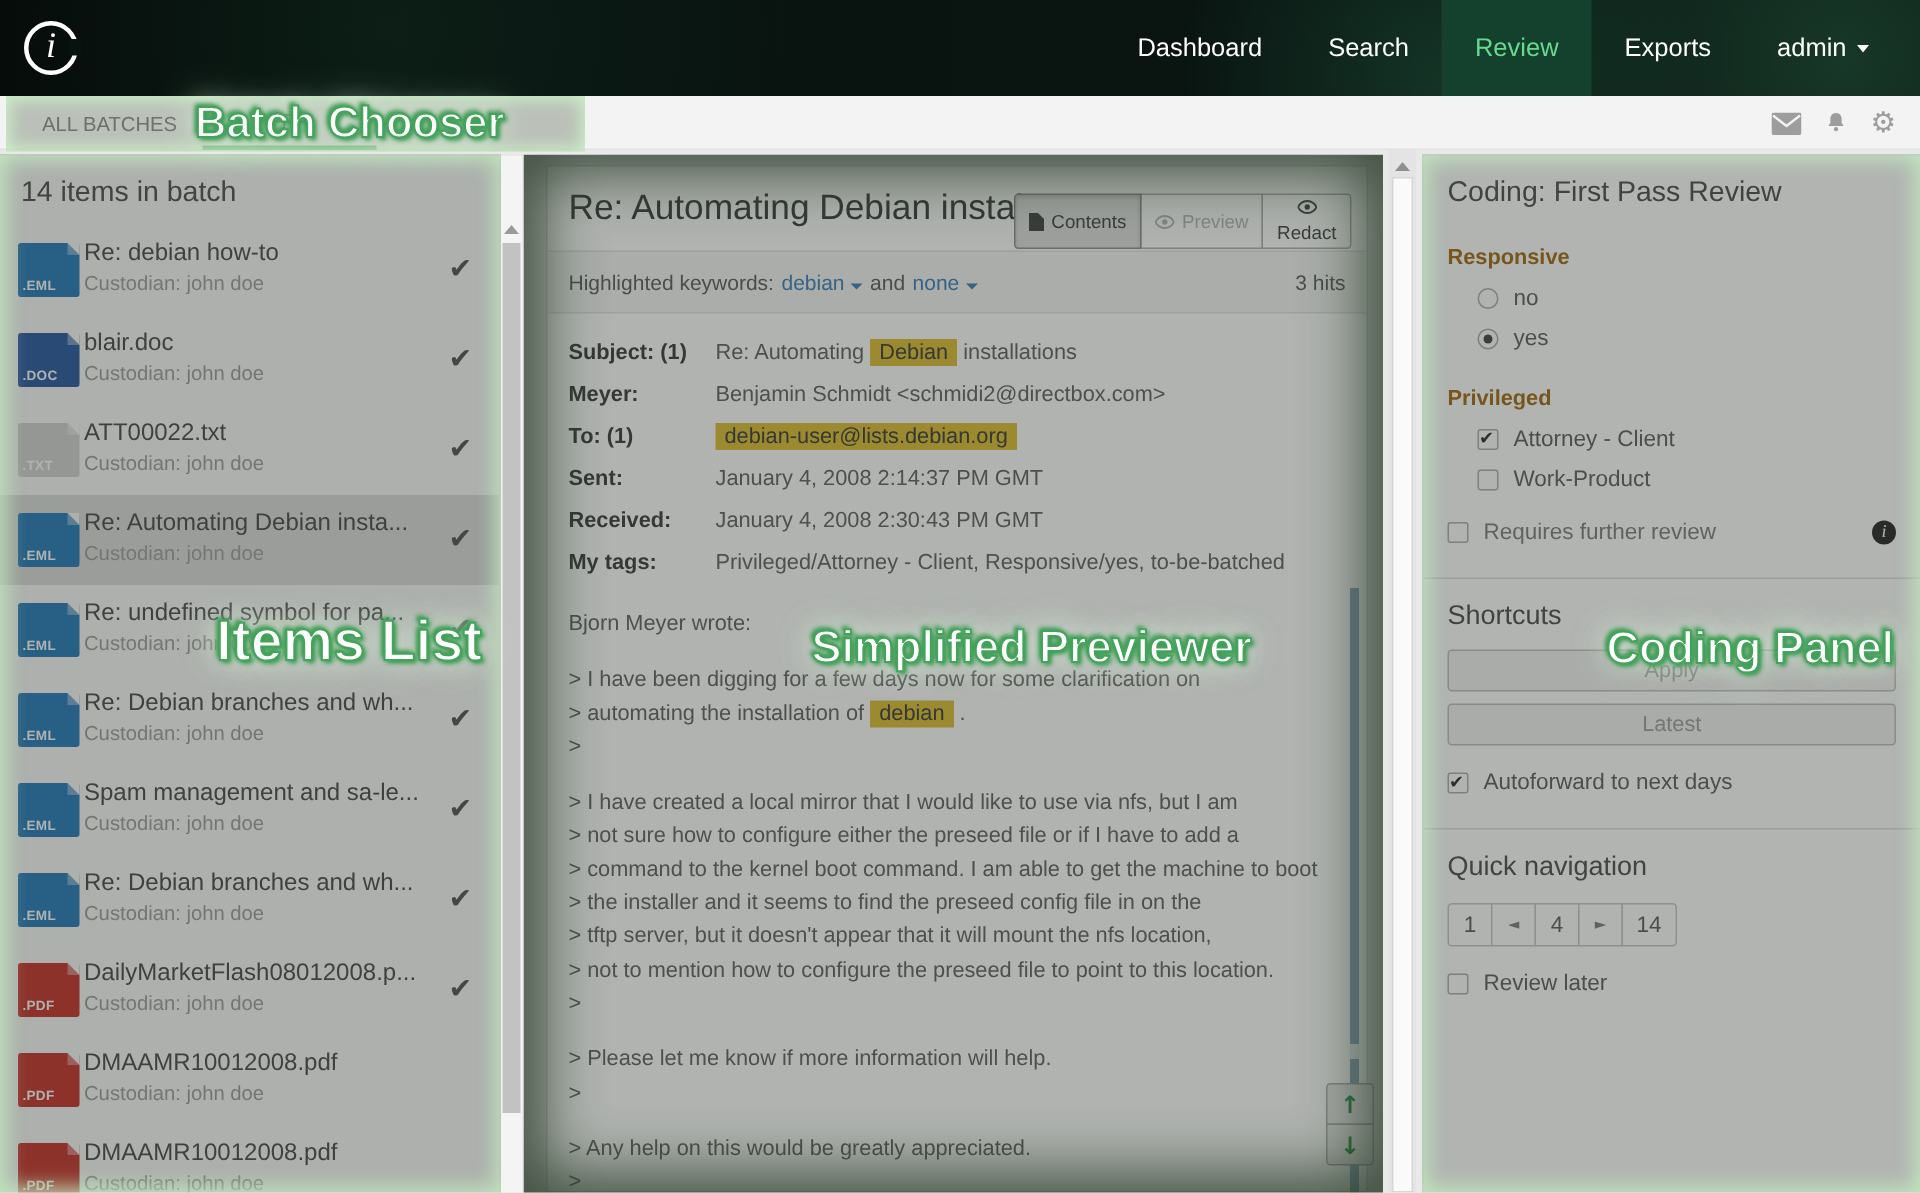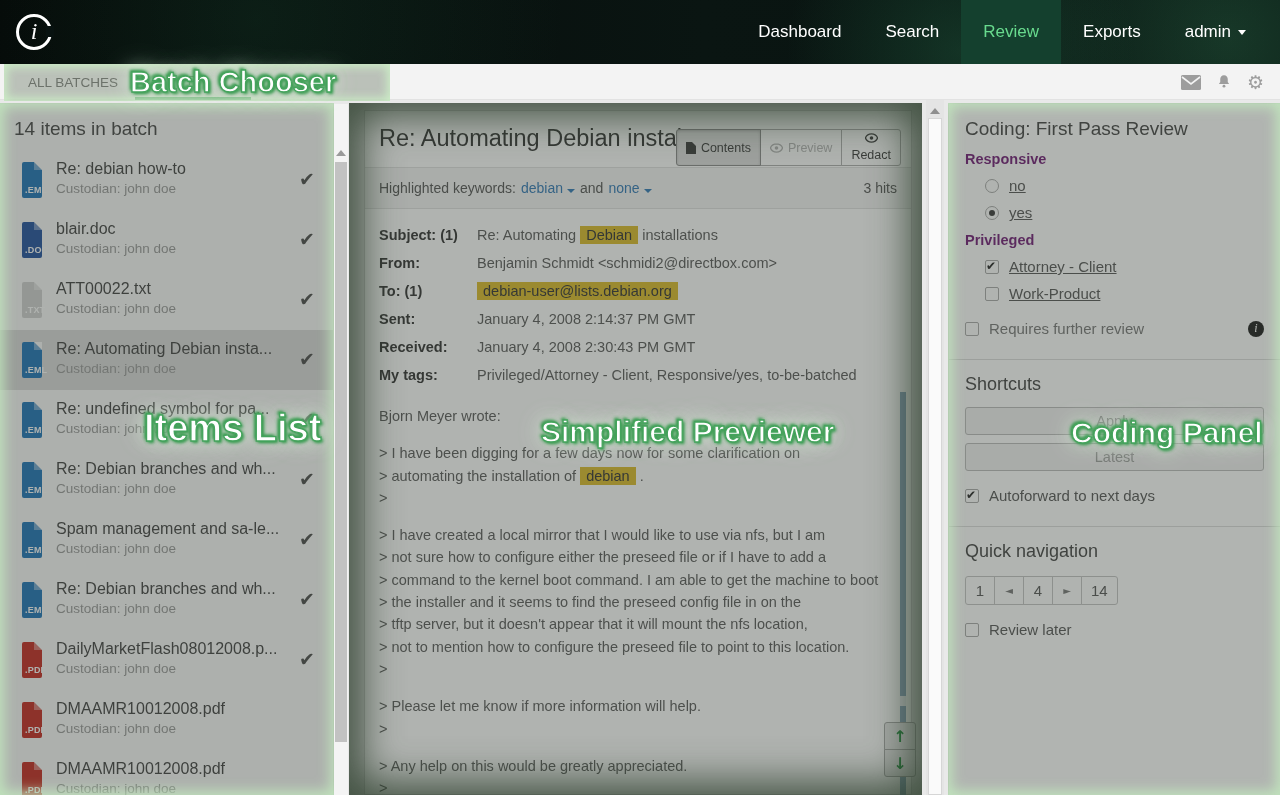--- a/index.html
+++ b/index.html
@@ -30,21 +30,21 @@
   .tab-active { left:135px; width:116px; border-bottom:3px solid #35a255; color:#555; }
   .subbar-icons { position:absolute; right:16px; top:0; height:36px; display:flex; align-items:center; gap:14px; }
   .sub-icon { color:#9d9d9d; cursor:pointer; display:flex; align-items:center; }
   .gear-glyph { font-family:"DejaVu Sans",sans-serif; font-size:19px; line-height:1; }
 
   
   .items-panel { position:absolute; left:0; top:104px; width:334px; height:691px; background:#fbfbfb; border-right:1px solid #e0e0e0; overflow:hidden; }
   .items-header { font-size:19px; color:#444; padding:14px 14px 10px 14px; }
   .item-row { position:relative; height:60px; padding:10px 40px 0 12px; cursor:pointer; }
   .item-row.selected { background:#dcdcdc; }
-  .ficon { position:absolute; left:12px; top:12px; width:20px; height:36px; border-radius:2px; display:block;margin-left:10px; }
+  .ficon { position:absolute; left:12px; top:12px; width:41px; height:36px; border-radius:2px; display:block; }
   .ficon::before { content:''; position:absolute; top:0; right:0; border-left:8px solid rgba(255,255,255,0.38); border-top:8px solid #fbfbfb; }
   .fext { position:absolute; left:3px; bottom:3px; font-size:9px; font-weight:bold; color:#fff; letter-spacing:0.2px; }
   .item-text { display:block; margin-left:44px; overflow:hidden; }
   .item-title { display:block; font-size:16px; color:#3f3f3f; white-space:nowrap; overflow:hidden; }
   .item-custodian { display:block; font-size:13.5px; color:#9a9a9a; margin-top:3px; }
   .item-check { position:absolute; right:18px; top:18px; font-family:"DejaVu Sans",sans-serif; font-size:19px; color:#4a4a4a; }
   .items-scrollbar { position:absolute; left:334px; top:104px; width:14px; height:691px; background:#f4f4f4; z-index:4; cursor:pointer; }
   .items-scroll-arrow { position:absolute; left:2px; top:46px; width:0; height:0; border-left:5px solid transparent; border-right:5px solid transparent; border-bottom:6px solid #9a9a9a; }
   .items-scroll-thumb { position:absolute; left:1px; top:58px; width:12px; height:580px; background:#c2c2c2; }
 
@@ -78,22 +78,22 @@
   .hitbtn.down { border-radius:0 0 3px 3px; margin-top:-1px; }
 
   
   .mid-scrollbar { position:absolute; left:926px; top:100px; width:18px; height:695px; background:#e4e4e4; cursor:pointer; }
   .mid-scroll-arrow { position:absolute; left:4px; top:8px; width:0; height:0; border-left:5px solid transparent; border-right:5px solid transparent; border-bottom:6px solid #8f8f8f; }
   .mid-scroll-thumb { position:absolute; left:2px; top:18px; width:14px; height:677px; background:#fafafa; border:1px solid #d6d6d6; }
 
   
   .coding-panel { position:absolute; left:948px; top:104px; width:332px; height:691px; background:#fff; border-left:1px solid #e0e0e0; padding:0 16px; overflow:hidden; }
   .coding-title { font-size:19px; color:#444; margin-top:14px; }
-  .group-heading { font-size:14.5px; font-weight:bold; color:#701a75; margin-top:11px; }
-  .opt-row { display:flex; align-items:center; gap:10px; margin:10px 0 0 20px; font-size:15px; color:#555; cursor:pointer;text-decoration:underline; }
+  .group-heading { font-size:14.5px; font-weight:bold; color:#a16207; margin-top:24px; }
+  .opt-row { display:flex; align-items:center; gap:10px; margin:10px 0 0 20px; font-size:15px; color:#555; cursor:pointer; }
   .rb { width:14px; height:14px; border:1px solid #a8a8a8; border-radius:50%; background:#fdfdfd; position:relative; flex:none; }
   .rb.on::after { content:''; position:absolute; left:3px; top:3px; width:6px; height:6px; border-radius:50%; background:#3a3a3a; }
   .cb { width:14px; height:14px; border:1px solid #a8a8a8; border-radius:2px; background:#fdfdfd; position:relative; flex:none; }
   .cb.on::after { content:'\2714'; font-family:"DejaVu Sans",sans-serif; position:absolute; left:0px; top:-2px; font-size:12px; color:#222; }
   .further-row { display:flex; align-items:center; gap:10px; margin-top:18px; font-size:15px; color:#777; cursor:pointer; }
   .info-icon { margin-left:auto; width:16px; height:16px; background:#1c1c1c; color:#fff; border-radius:50%; font-family:"Liberation Serif",serif; font-style:italic; font-size:12px; display:flex; align-items:center; justify-content:center; cursor:pointer; }
   .cp-divider { border:none; border-top:1px solid #dcdcdc; margin:22px -16px 0 -16px; }
   .section-heading { font-size:18px; color:#444; margin-top:14px; }
   .sc-buttons { margin-top:12px; display:flex; gap:8px;flex-direction:column; }
   .sc-btn { padding:5px 13px; font-size:14.5px; color:#9a9a9a; background:#f2f2f2; border:1px solid #bbb; border-radius:3px; cursor:pointer; }
@@ -329,21 +329,21 @@
     <span>and</span>
     <span class="kw-link"><span>none</span><span class="kw-caret"></span></span>
     <span class="kw-hits">3 hits</span>
   </div>
   <div class="meta-block" id="meta-container">
       <div class="meta-row">
         <div class="meta-label">Subject: (1)</div>
         <div class="meta-value"><span>Re: Automating </span><span class="hl">Debian</span><span> installations</span></div>
       </div>
       <div class="meta-row">
-        <div class="meta-label">From:</div>
+        <div class="meta-label">Meyer:</div>
         <div class="meta-value"><span>Benjamin Schmidt &lt;schmidi2@directbox.com&gt;</span></div>
       </div>
       <div class="meta-row">
         <div class="meta-label">To: (1)</div>
         <div class="meta-value"><span class="hl">debian-user@lists.debian.org</span></div>
       </div>
       <div class="meta-row">
         <div class="meta-label">Sent:</div>
         <div class="meta-value"><span>January 4, 2008 2:14:37 PM GMT</span></div>
       </div>

